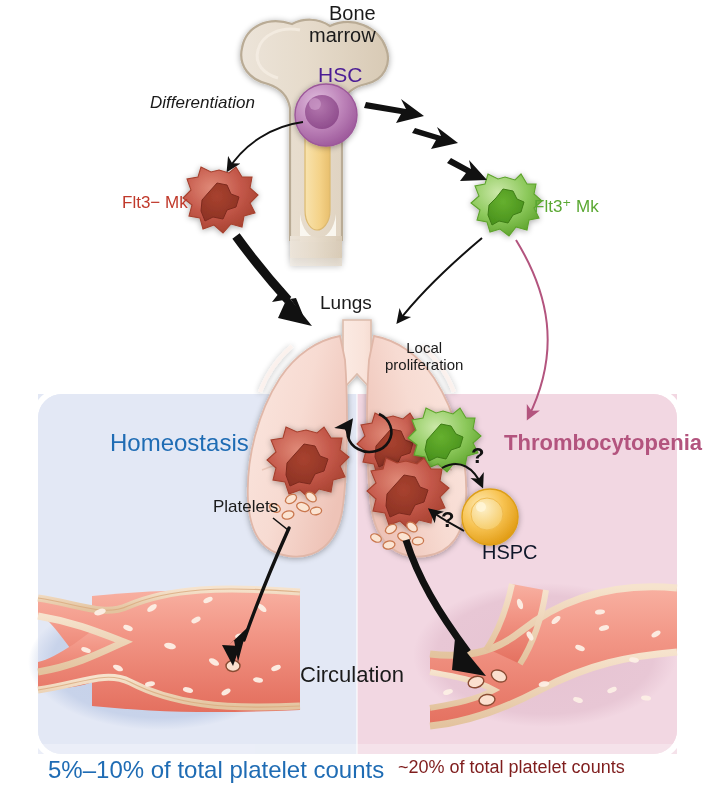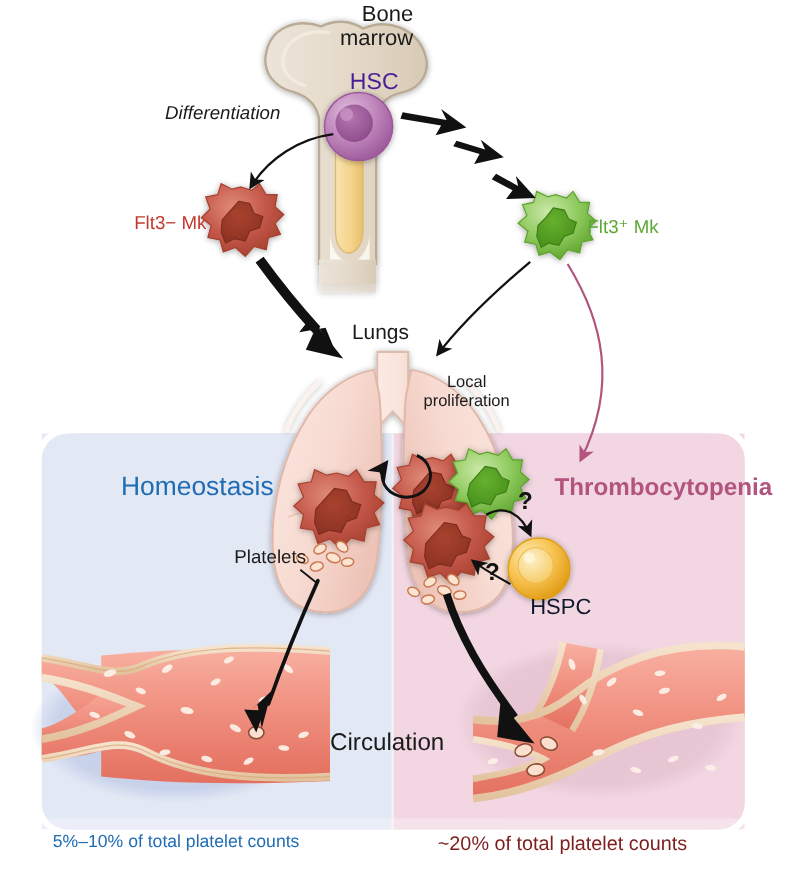--- a/index.html
+++ b/index.html
@@ -405,17 +405,17 @@
   <div class="lbl" style="left:441px;top:508px;font-size:22px;font-weight:bold;color:#111;">?</div>
 
   <div class="lbl" style="left:466px;top:541px;font-size:20px;color:#0f172a;margin-left:16px;">HSPC</div>
 
   <div class="lbl" style="left:110px;top:430px;font-size:24px;color:#1f6cb4;">Homeostasis</div>
 
   <div class="lbl" style="left:300px;top:663px;font-size:22px;color:#1a1a1a;">Circulation</div>
 
   <div class="lbl" style="left:504px;top:431px;font-size:22px;color:#b3547e;font-weight:bold;">Thrombocytopenia</div>
 
-  <div class="lbl" style="left:48px;top:757px;font-size:16px;color:#1f6cb4;">5%–10% of total platelet counts</div>
+  <div class="lbl" style="left:48px;top:757px;font-size:24px;color:#1f6cb4;">5%–10% of total platelet counts</div>
 
   <div class="lbl" style="left:398px;top:757px;font-size:18px;color:#7f1d1d;">~20% of total platelet counts</div>
 
 </div>
 
 </body></html>

